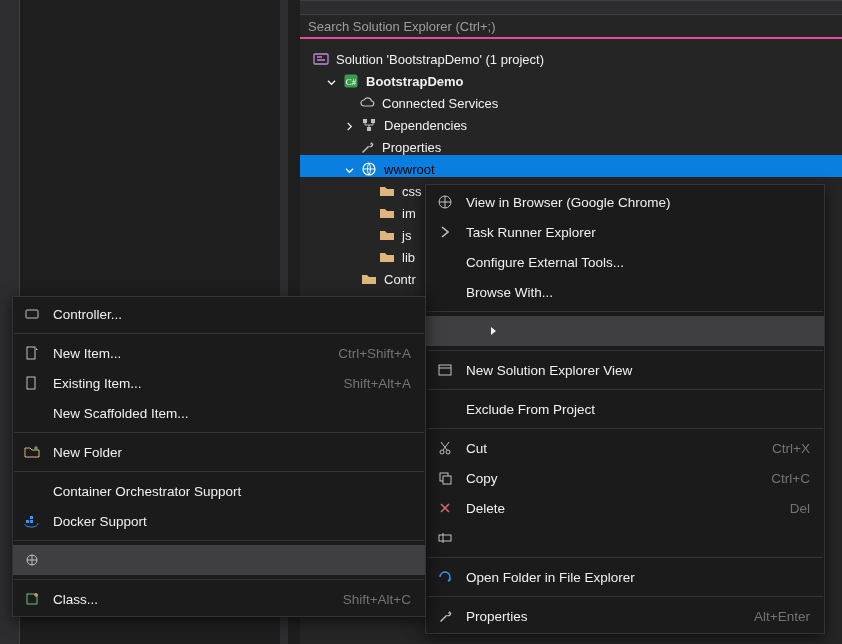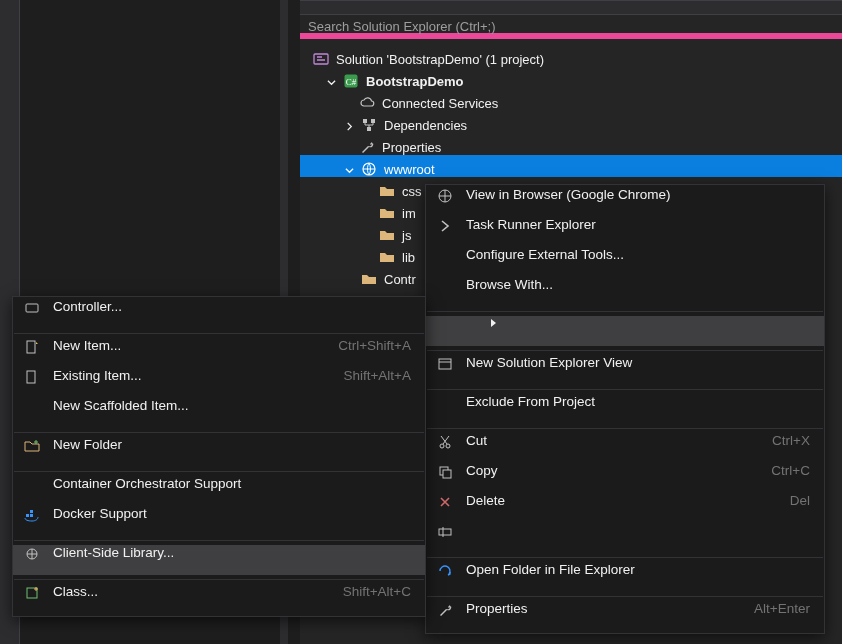--- a/index.html
+++ b/index.html
@@ -44,21 +44,21 @@
     height:14px;
     background:#2d2d30;
     border-bottom:1px solid #3f3f46;
   }
   .search {
     height: 24px;
     line-height: 24px;
     padding: 0 8px;
     color: #9e9e9e;
     background: #252526;
-    border-bottom: 6px solid #ec4899;
+    border-bottom: 2px solid #ec4899;
     font-size: 13px;
   }
   .tree { padding-top: 6px; }
   .node {
     display: flex;
     align-items: flex-end;
     height: 22px;
     white-space: nowrap;
   }
   .exp {
@@ -70,37 +70,37 @@
   .exp svg { width: 9px; height: 9px; }
   .ic {
     width: 18px; height: 16px;
     display: inline-flex;
     align-items: center; justify-content: center;
     margin-right: 6px;
   }
   .ic svg { width: 16px; height: 16px; }
   .node.sel {
     background: #0a7fe0;
-    color: #ffffff;
+    color: #000000;
   }
   .node .label { }
   .bold { font-weight: 600; }
 
   
   .menu {
     position: absolute;
     background: #1b1b1c;
     border: 1px solid #333337;
     box-shadow: 0 4px 14px rgba(0,0,0,0.6);
     padding: 2px 0;
     font-size: 13.5px;
   }
   .mi {
     display: flex;
-    align-items: flex-start;
+    align-items: center;
     height: 30px;
     padding: 0 14px 0 8px;
     cursor: default;
   }
   .mi.hover { background: #3f3f41; }
   .mi .mic {
     width: 22px; height: 18px;
     display: inline-flex; align-items: center; justify-content: center;
     margin-right: 10px;
   }
@@ -412,21 +412,20 @@
     <span class="mlabel">Docker Support</span>
   </div>
   <div class="sep"></div>
   <div class="mi hover">
     <span class="mic">
         <svg viewBox="0 0 16 16">
           <circle cx="8" cy="8" r="5" fill="none" stroke="#c2c2c2"></circle>
           <path d="M8 3v10M3 8h10" stroke="#c2c2c2"></path>
         </svg>
       </span>
-    <span class="mlabel">Client-Side Library...</span>
   </div>
   <div class="sep"></div>
   <div class="mi">
     <span class="mic">
         <svg viewBox="0 0 16 16">
           <rect x="3" y="3" width="10" height="10" fill="none" stroke="#6fc26f"></rect>
           <path d="M12 2v4M10 4h4" stroke="#eab566"></path>
         </svg>
       </span>
     <span class="mlabel">Class...</span>

